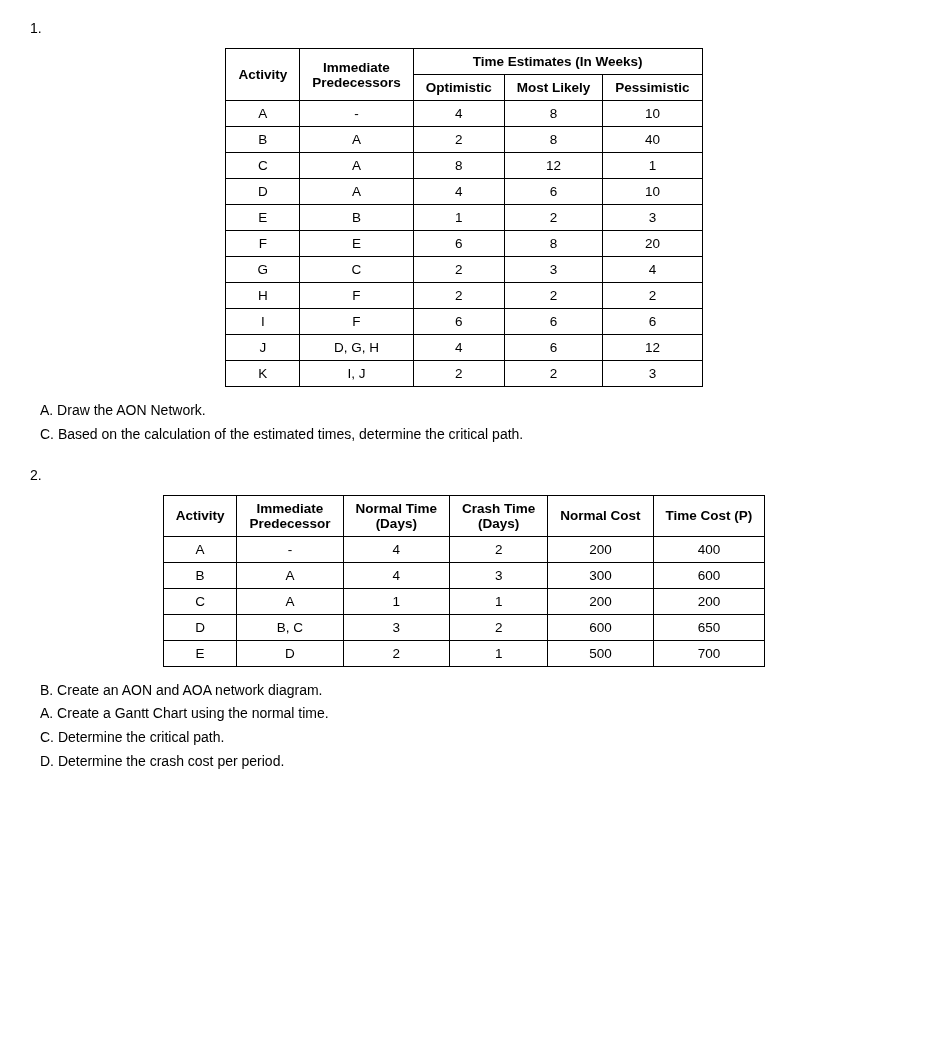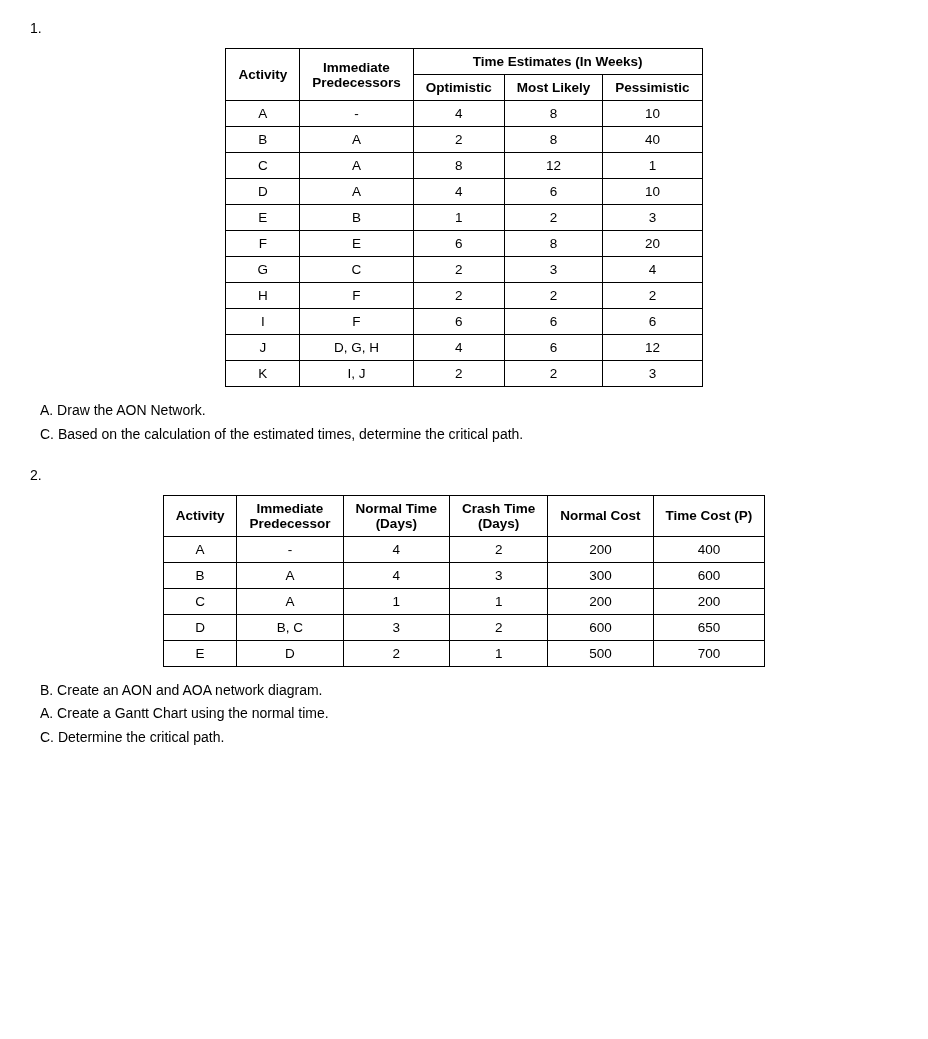--- a/index.html
+++ b/index.html
@@ -230,14 +230,15 @@
           <td>500</td>
           <td>700</td>
         </tr>
       </tbody>
   </table>
 
   <div class="sub-questions" id="p2-subquestions">
   <p>B.  Create an AON and AOA network diagram.</p>
       <p>A.  Create a Gantt Chart using the normal time.</p>
       <p>C.  Determine the critical path.</p>
+      <p>D.  Determine the crash cost per period.</p>
     </div>
 </div>
 
 </body></html>

